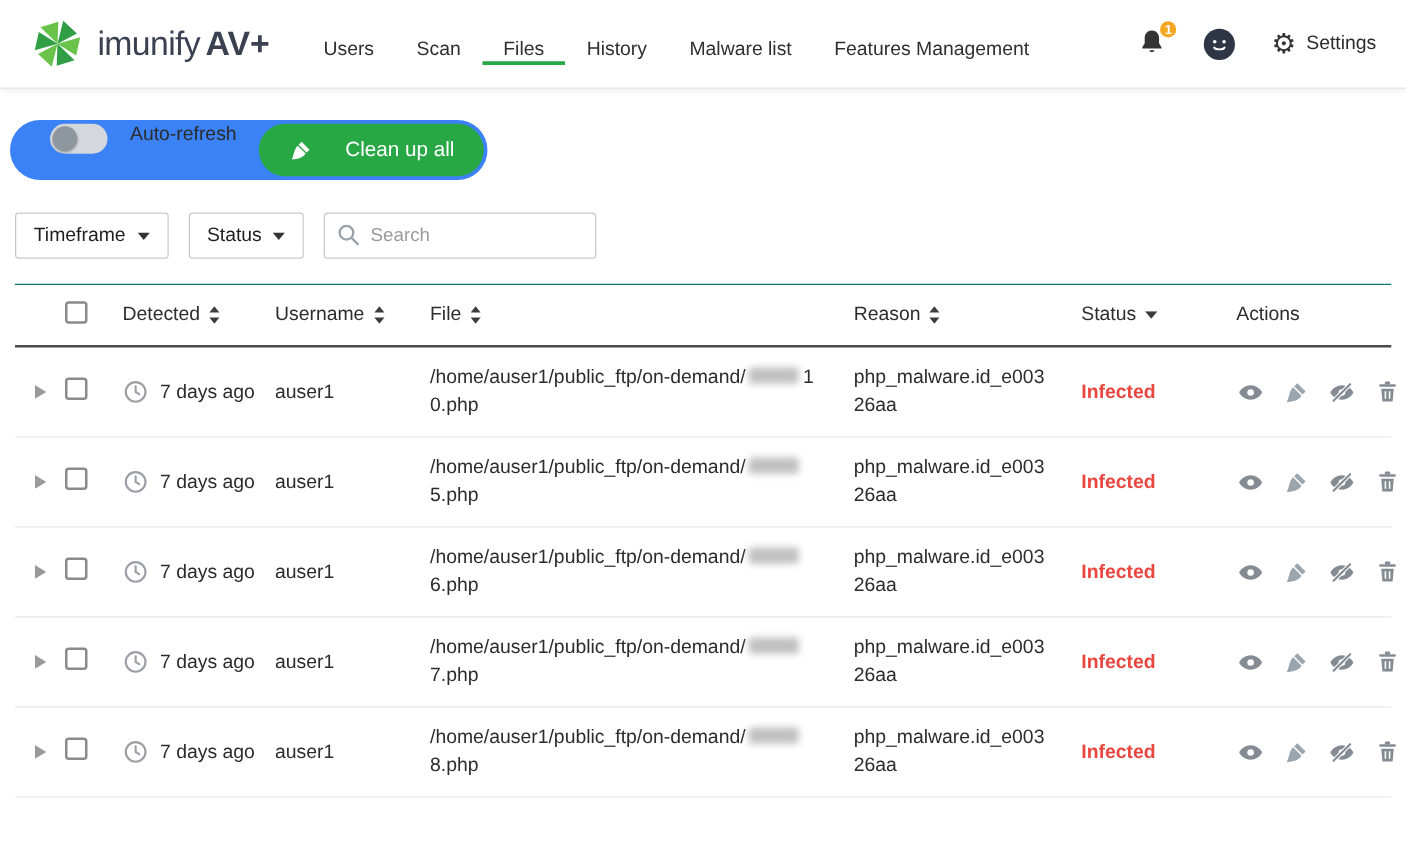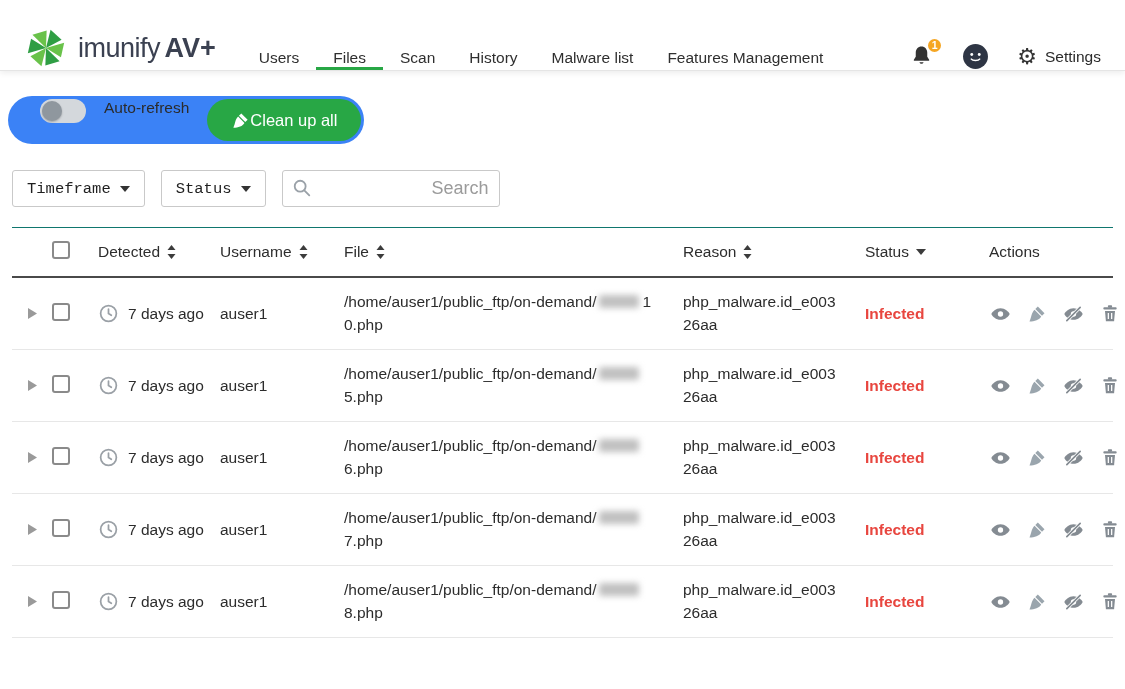--- a/index.html
+++ b/index.html
@@ -1,20 +1,20 @@
 <!DOCTYPE html>
 <html style="--accent: #28a745; --infected: #e8463f; --tagbg: #d9f2e0; --badge: #f5a623;"><head>
 <meta charset="utf-8">
 <style>
   * { box-sizing: border-box; margin: 0; padding: 0; }
   html,body { width:1125px; height:689px; overflow:hidden; background:#fff;
     font-family:"Liberation Sans", sans-serif; color:#2c2c2c; }
 
   
-  .navbar { height:70px; display:flex; align-items:flex-end; padding:0 24px;
+  .navbar { height:70px; display:flex; align-items:center; padding:0 24px;
     box-shadow:0 1px 0 #e5e5e5, 0 3px 6px rgba(0,0,0,.08); position:relative; background:#fff; }
   .brand { display:flex; align-items:center; gap:10px; margin-right:26px; cursor:pointer; }
   .brand-name { font-size:27px; color:#3b4151; letter-spacing:-.5px; }
   .brand-suffix { font-size:27px; font-weight:700; color:#3b4151; }
   .nav { display:flex;margin-top:10px; }
   .nav-item { display:flex; align-items:center; padding:3px 17px 0; font-size:15.5px; color:#2f2f2f;
     cursor:pointer; border-bottom:3px solid transparent; }
   .nav-item.active { border-bottom-color:var(--accent,#28a745); }
   .nav-right { margin-left:auto; display:flex; align-items:center; gap:28px; }
   .bell-wrap { position:relative; cursor:pointer; width:24px; height:26px; }
@@ -28,33 +28,33 @@
   .page-head { display:flex; justify-content:space-between; align-items:flex-start; padding:22px 14px 0 8px; }
   .ph-left { display:flex; align-items:center; gap:10px; }
   .page-title { font-size:29px; font-weight:700; color:#1d1d1d; }
   .subtitle { font-size:13px; color:#474747; margin-top:4px; }
   .refresh-pill { display:flex; align-items:flex-start; gap:18px; background:#3b82f6; border-radius:26px;
     padding:3px 3px 3px 32px; margin-top:4px; }
   .toggle { width:46px; height:24px; border-radius:12px; background:#d4d8dc; position:relative; cursor:pointer; flex:none; }
   .toggle .knob { position:absolute; left:2px; top:2px; width:20px; height:20px; border-radius:50%;
     background:#8f979e; box-shadow:0 1px 2px rgba(0,0,0,.25); }
   .auto-label { font-size:15.5px; color:#2b2b2b; }
-  .clean-btn { display:flex; align-items:center; gap:0; background:var(--accent,#28a745); color:#fff;
+  .clean-btn { display:flex; align-items:center; gap:26px; background:var(--accent,#28a745); color:#fff;
     border:none; border-radius:21px; height:42px; padding:0 24px; font-size:16.5px; cursor:pointer;
     font-family:"Liberation Sans", sans-serif; }
 
   
   .filters { padding:26px 12px 0; }
   .filter-row { display:flex; gap:16px; }
   .fbtn { display:flex; align-items:center; gap:9px; background:#fff; border:1px solid #c9c9c9;
     border-radius:3px; height:37px; padding:0 14px; font-size:15.5px; color:#1f1f1f; cursor:pointer;
-    font-family:Liberation Mono, monospace; }
+    font-family:Liberation Sans, sans-serif; }
   .search-box { position:relative; }
   .search-box input { height:37px; width:218px; border:1px solid #c9c9c9; border-radius:3px;
-    padding:0 10px 0 36px; font-size:18px; color:#333; font-family:"Liberation Sans", sans-serif;text-align:right; }
+    padding:0 10px 0 36px; font-size:15px; color:#333; font-family:"Liberation Sans", sans-serif; }
   .search-box input::placeholder { color:#9b9b9b; }
   .search-icon-pos { position:absolute; left:10px; top:8px; }
   .tag-row { margin-top:10px; }
   .tag { display:inline-flex; align-items:center; gap:11px; background:var(--tagbg,#d9f2e0);
     border-radius:3px; padding:8px 12px; font-size:15px; color:#1c1c1c; }
   .tag-x { cursor:pointer; font-size:13px; color:#2b2b2b; }
 
   
   .table { margin:20px 12px 0; border-top:1px solid #0f766e; }
   .thead, .trow { display:grid; grid-template-columns:40px 46px 122px 124px 1fr 182px 118px 130px; align-items:center; }
@@ -90,22 +90,22 @@
       </svg>
     </span>
     <span>
       <span class="brand-name">imunify</span>
       <span class="brand-suffix">AV+</span>
     </span>
   </div>
 
   <nav class="nav" id="main-nav">
       <div class="nav-item">Users</div>
+      <div class="nav-item">Scan</div>
       <div class="nav-item active">Files</div>
-      <div class="nav-item">Scan</div>
       <div class="nav-item">History</div>
       <div class="nav-item">Malware list</div>
       <div class="nav-item">Features Management</div>
     </nav>
 
   <div class="nav-right">
     <div class="bell-wrap">
       <svg viewBox="0 0 24 24" width="23" height="23">
         <path d="M12 2.5c-3.6 0-6 2.8-6 6.3v4.4L4 16.5v1h16v-1l-2-3.3V8.8c0-3.5-2.4-6.3-6-6.3z" fill="#333"></path>
         <path d="M9.8 19a2.3 2.3 0 0 0 4.4 0z" fill="#333"></path>

